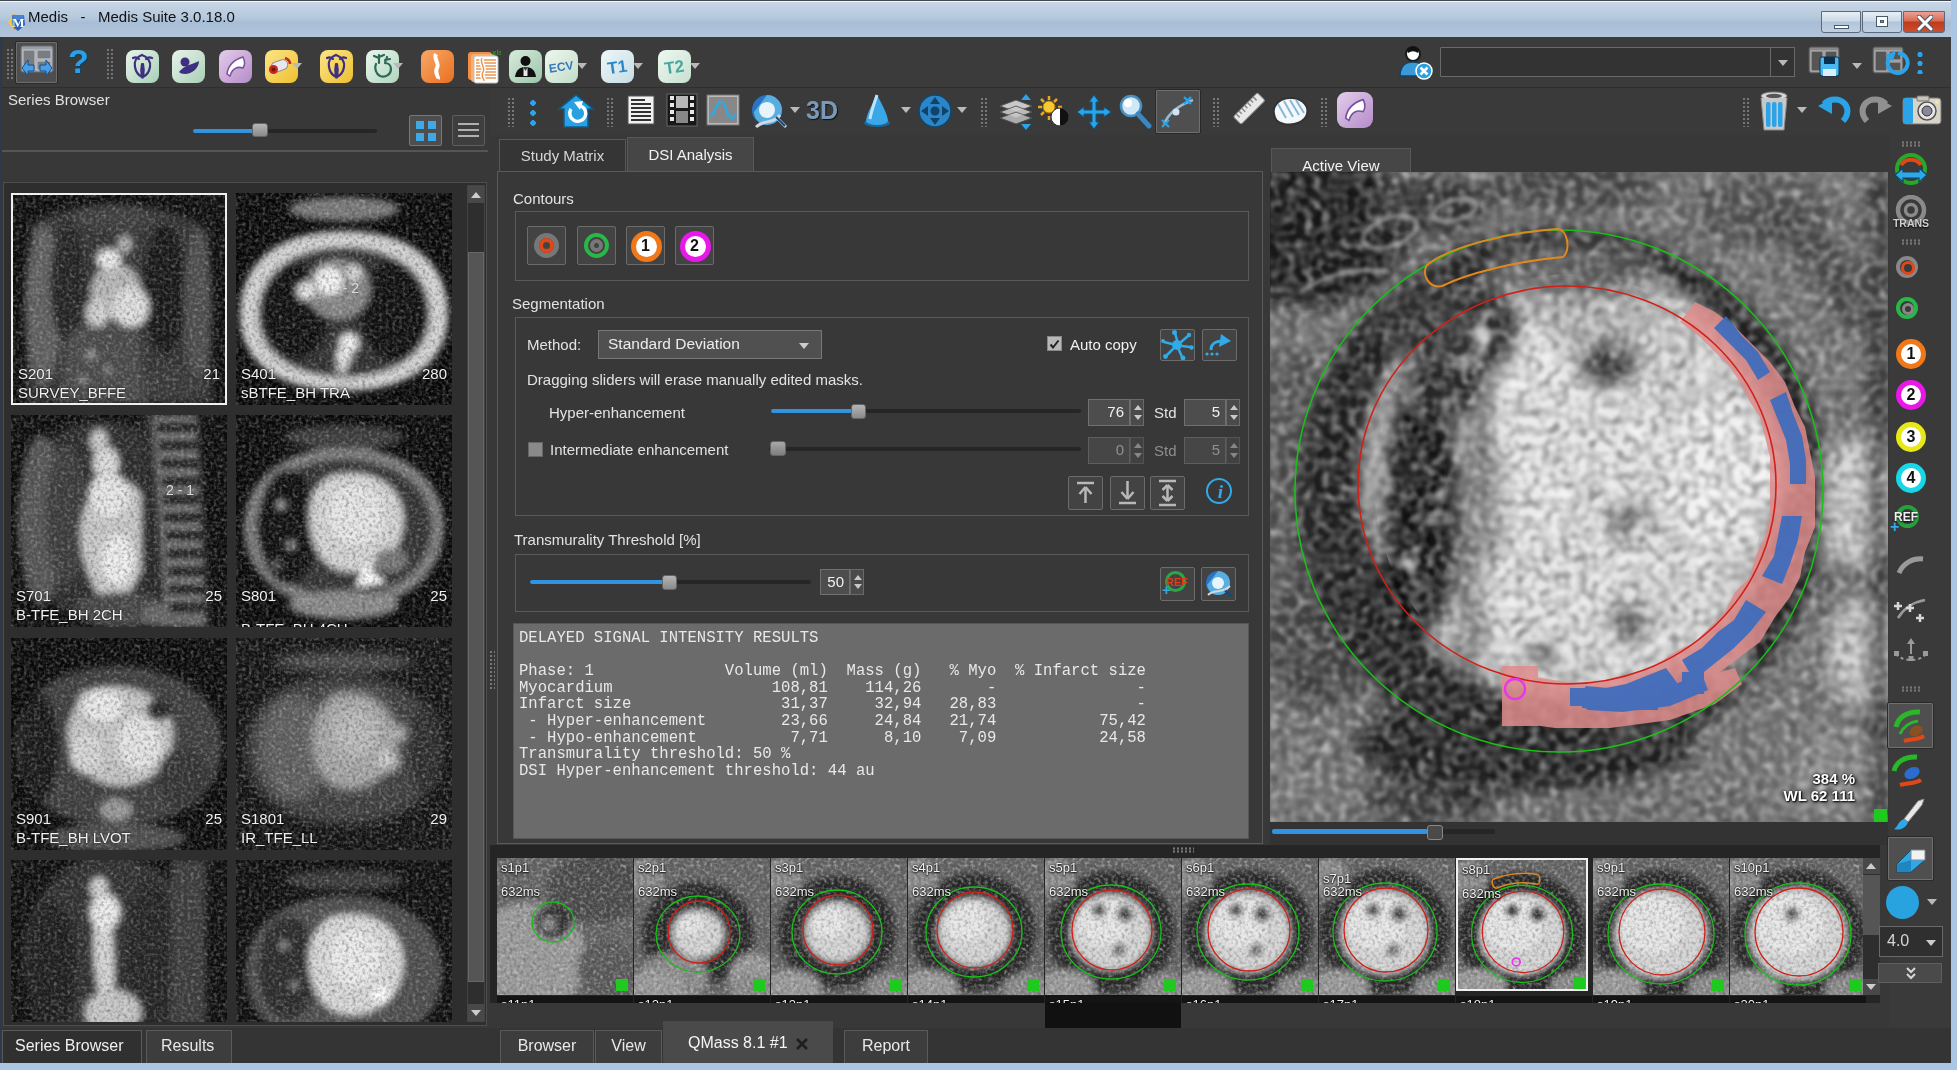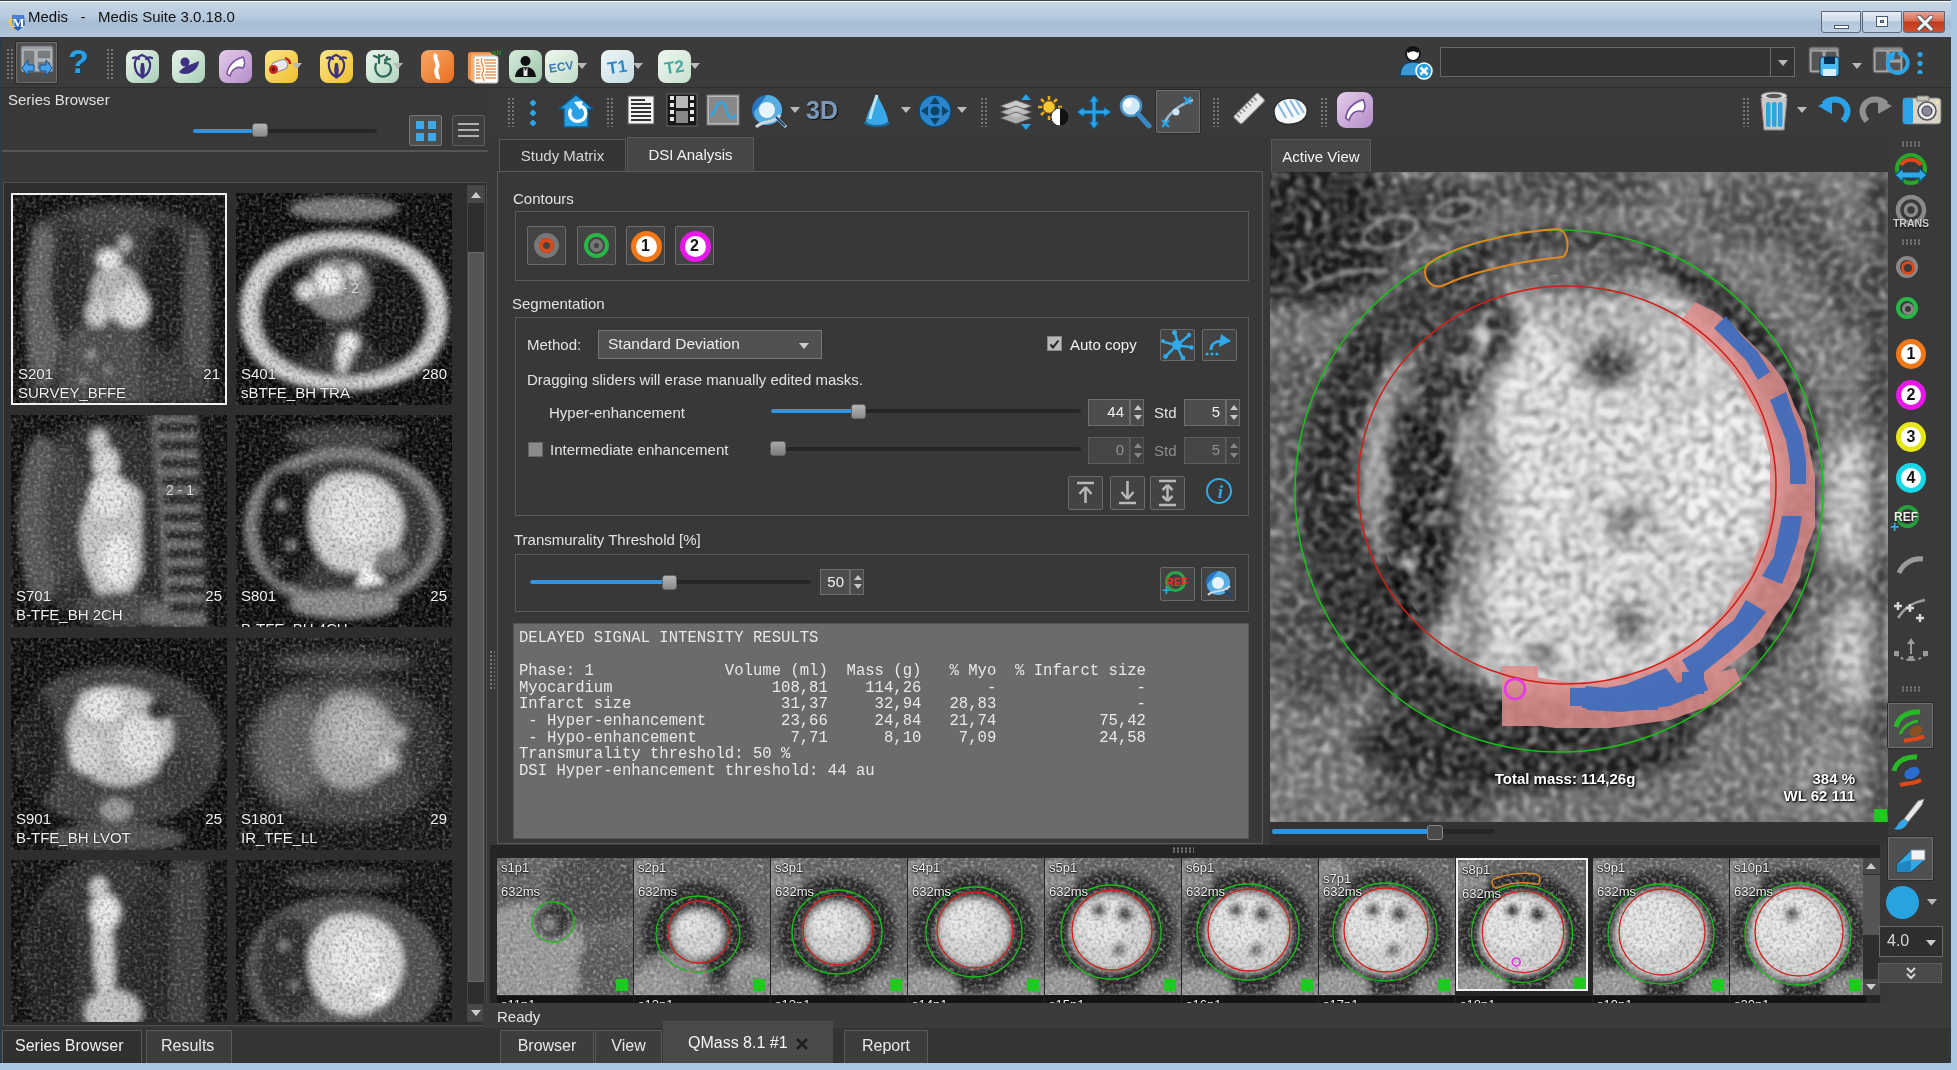--- a/index.html
+++ b/index.html
@@ -687,21 +687,21 @@
           <circle cx="9" cy="24" r="1.6"></circle>
           <circle cx="14" cy="24" r="1.6"></circle>
         </g>
       </svg>
 </div>
 <div class="lbl" style="left:527px;top:371px">Dragging sliders will erase manually edited masks.</div>
 <div class="lbl" style="left:549px;top:404px">Hyper-enhancement</div>
 <div class="sltrack" style="left:771px;top:409px;width:310px"></div>
 <div class="slfill" style="left:771px;top:409px;width:86px"></div>
 <div class="slhandle" style="left:851px;top:404px;width:15px;height:15px"></div>
-<div class="spin" style="left:1088px;top:399px;width:42px">44</div>
+<div class="spin" style="left:1088px;top:399px;width:42px">76</div>
 <div class="spbtns" style="left:1130px;top:399px"></div>
 <div class="lbl" style="left:1154px;top:404px">Std</div>
 <div class="spin" style="left:1184px;top:399px;width:42px">5</div>
 <div class="spbtns" style="left:1226px;top:399px"></div>
 <div class="abs" style="left:528px;top:442px;width:15px;height:15px;background:#8a8a8a;border:1px solid #666"></div>
 <div class="lbl" style="left:550px;top:441px">Intermediate enhancement</div>
 <div class="sltrack" style="left:769px;top:447px;width:312px"></div>
 <div class="slhandle" style="left:770px;top:441px;width:16px;height:15px;background:linear-gradient(#a8a8a8,#7e7e7e)"></div>
 <div class="spin" style="left:1088px;top:437px;width:42px;color:#909090;background:#464646;border-color:#5e5e5e">0</div>
 <div class="spbtns" style="left:1130px;top:437px;opacity:0.55"></div>
@@ -767,21 +767,21 @@
 Myocardium                 108,81    114,26       -               -
 Infarct size                31,37     32,94   28,83               -
  - Hyper-enhancement        23,66     24,84   21,74           75,42
  - Hypo-enhancement          7,71      8,10    7,09           24,58
 Transmurality threshold: 50 %
 DSI Hyper-enhancement threshold: 44 au</pre>
 </div>
 <div class="abs grip" style="left:489px;top:650px;height:40px;width:6px"></div>
 <div class="abs grip" style="left:1264px;top:650px;height:40px;width:6px"></div>
 <div class="abs" id="rightview"></div>
-<div class="tab tabsel" style="left:1271px;top:139px;width:100px;height:33px;line-height:33px;">Active View</div>
+<div class="tab tabsel" style="left:1271px;top:148px;width:140px;height:33px;line-height:33px;">Active View</div>
 <div class="abs" style="left:1270px;top:172px;width:618px;height:650px;background:#000;overflow:hidden">
 <svg width="618" height="650" viewBox="0 0 618 650">
   <rect width="618" height="650" fill="#757575"></rect>
   <g filter="url(#b8)">
     <ellipse cx="40" cy="55" rx="100" ry="80" fill="#181818"></ellipse>
     <ellipse cx="160" cy="35" rx="60" ry="30" fill="#303030"></ellipse>
     <ellipse cx="300" cy="15" rx="90" ry="25" fill="#4a4a4a"></ellipse>
     <ellipse cx="490" cy="40" rx="70" ry="35" fill="#555"></ellipse>
     <ellipse cx="20" cy="300" rx="45" ry="130" fill="#585858"></ellipse>
     <ellipse cx="50" cy="470" rx="55" ry="70" fill="#454545"></ellipse>
@@ -850,21 +850,20 @@
     <rect x="352" y="524" width="36" height="14"></rect>
     <rect x="412" y="500" width="22" height="22"></rect>
   </g>
 
   <ellipse cx="289" cy="319" rx="264" ry="261" fill="none" stroke="#18c018" stroke-width="1.6"></ellipse>
   <ellipse cx="297" cy="313" rx="209" ry="199" fill="none" stroke="#d02018" stroke-width="1.6"></ellipse>
   <path d="M 157 93 C 178 76 232 61 287 57 C 298 57 301 79 293 85 C 246 89 196 102 172 114 C 159 117 151 102 157 93 Z" fill="none" stroke="#e08820" stroke-width="2"></path>
   <circle cx="245" cy="517" r="10" fill="none" stroke="#e838e8" stroke-width="2.5"></circle>
   <rect x="604" y="637" width="13" height="13" fill="#1fca1f"></rect>
 </svg>
-<div class="abs" style="left:0;top:598px;width:590px;text-align:center;font-size:15px;font-weight:bold;color:#fff;text-shadow:1px 1px 2px #000,0 0 3px #000">Total mass: 114,26g</div>
 <div class="abs" style="left:430px;top:598px;width:155px;text-align:right;font-size:15px;font-weight:bold;color:#fff;text-shadow:1px 1px 2px #000,0 0 3px #000">384 %</div>
 <div class="abs" style="left:430px;top:615px;width:155px;text-align:right;font-size:15px;font-weight:bold;color:#fff;text-shadow:1px 1px 2px #000,0 0 3px #000">WL 62 111</div>
 </div>
 <div class="abs" style="left:1270px;top:822px;width:618px;height:23px;background:#333"></div>
 <div class="sltrack" style="left:1272px;top:829px;width:223px;height:5px"></div>
 <div class="slfill" style="left:1272px;top:829px;width:156px;height:5px"></div>
 <div class="abs" style="left:1427px;top:825px;width:16px;height:15px;background:#4a4a4a;border:1px solid #888;border-radius:3px"></div>
 
 <div class="abs" id="filmstrip"></div>
 <div class="abs grip" style="left:1172px;top:847px;width:22px;height:6px;background-size:4px 3px"></div>
@@ -1160,23 +1159,20 @@
 <div class="dd" style="left:1927px;top:899px"></div>
 <div class="abs" style="left:1879px;top:926px;width:64px;height:31px;background:#2f2f2f;border:1px solid #6a6a6a">
   <span style="position:absolute;left:7px;top:5px;font-size:16px;color:#d6d6d6">4.0</span>
   <div class="dd" style="left:46px;top:13px;border-top-color:#ccc"></div>
 </div>
 <div class="abs" style="left:1878px;top:963px;width:64px;height:20px;background:#4a4a4a;border:1px solid #5e5e5e">
   <svg class="abs" style="left:25px;top:3px" width="14" height="14" viewBox="0 0 14 14">
         <path d="M3 1 L7 5 L11 1 M3 7 L7 11 L11 7" stroke="#d8d8d8" stroke-width="2" fill="none"></path>
       </svg>
 </div>
-<div class="abs" id="statusbar">
-      <span style="position:absolute;left:14px;top:5px;font-size:15px;color:#e4e4e4">Ready</span>
-    </div>
 <div class="abs" id="bottombar"></div>
 <div class="btab" style="left:500px;width:94px">
       <span style="position:absolute;left:0;top:6px;width:100%">Browser</span>
     </div>
 <div class="btab" style="left:595px;width:67px">
       <span style="position:absolute;left:0;top:6px;width:100%">View</span>
     </div>
 <div class="abs" style="left:663px;top:1021px;width:170px;height:42px;background:#4a4a4a;color:#f4f4f4;font-size:16px">
   <span style="position:absolute;left:25px;top:13px">QMass 8.1 #1</span>
   <svg class="abs" style="left:132px;top:16px" width="14" height="14" viewBox="0 0 14 14">

